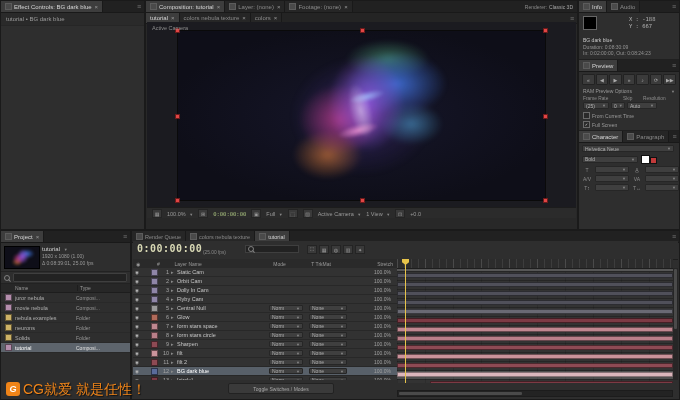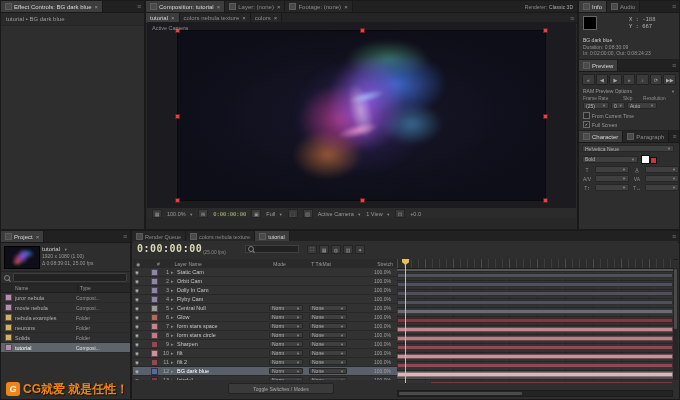--- a/index.html
+++ b/index.html
@@ -151,21 +151,21 @@
   .tl-hscroll{position:absolute;left:265px;right:6px;bottom:2px;height:5px;background:#232323;border:1px solid #1c1c1c;}
   .tl-hscroll .thumb{position:absolute;left:1px;top:1px;width:45%;height:3px;background:#4a4a4a;border-radius:1px;}
   .tl-vscroll{position:absolute;right:1px;top:37px;width:5px;height:112px;background:#262626;}
   .tl-vscroll .thumb{position:absolute;left:1px;top:1px;width:3px;height:60px;background:#4a4a4a;border-radius:1px;}
 
   
   #watermark{position:absolute;left:5px;bottom:3px;z-index:50;line-height:1;}
   .wm-top{display:flex;align-items:center;gap:3px;margin-bottom:1px;margin-left:1px;}
   .wm-logo{width:14px;height:14px;background:#f08418;border-radius:3px;color:#fff;font-weight:bold;font-size:9px;
            display:flex;align-items:center;justify-content:center;font-style:italic;}
-  .wm-tagline{color:#f08418;font-size:12px;font-weight:bold;text-shadow:1px 1px 1px rgba(0,0,0,.7);}
+  .wm-tagline{color:#f08418;font-size:14px;font-weight:normal;text-shadow:1px 1px 1px rgba(0,0,0,.7);}
   .wm-main{color:#fff;font-size:19px;font-weight:bold;font-style:italic;text-shadow:1px 1px 2px rgba(0,0,0,.8);letter-spacing:-.5px;}
 </style>
 </head>
 <body>
 
 <div class="panel" id="fx-panel">
   <div class="tabbar">
     <div class="tab active">
       <span class="sq"></span>
       <span>Effect Controls: BG dark blue</span>

